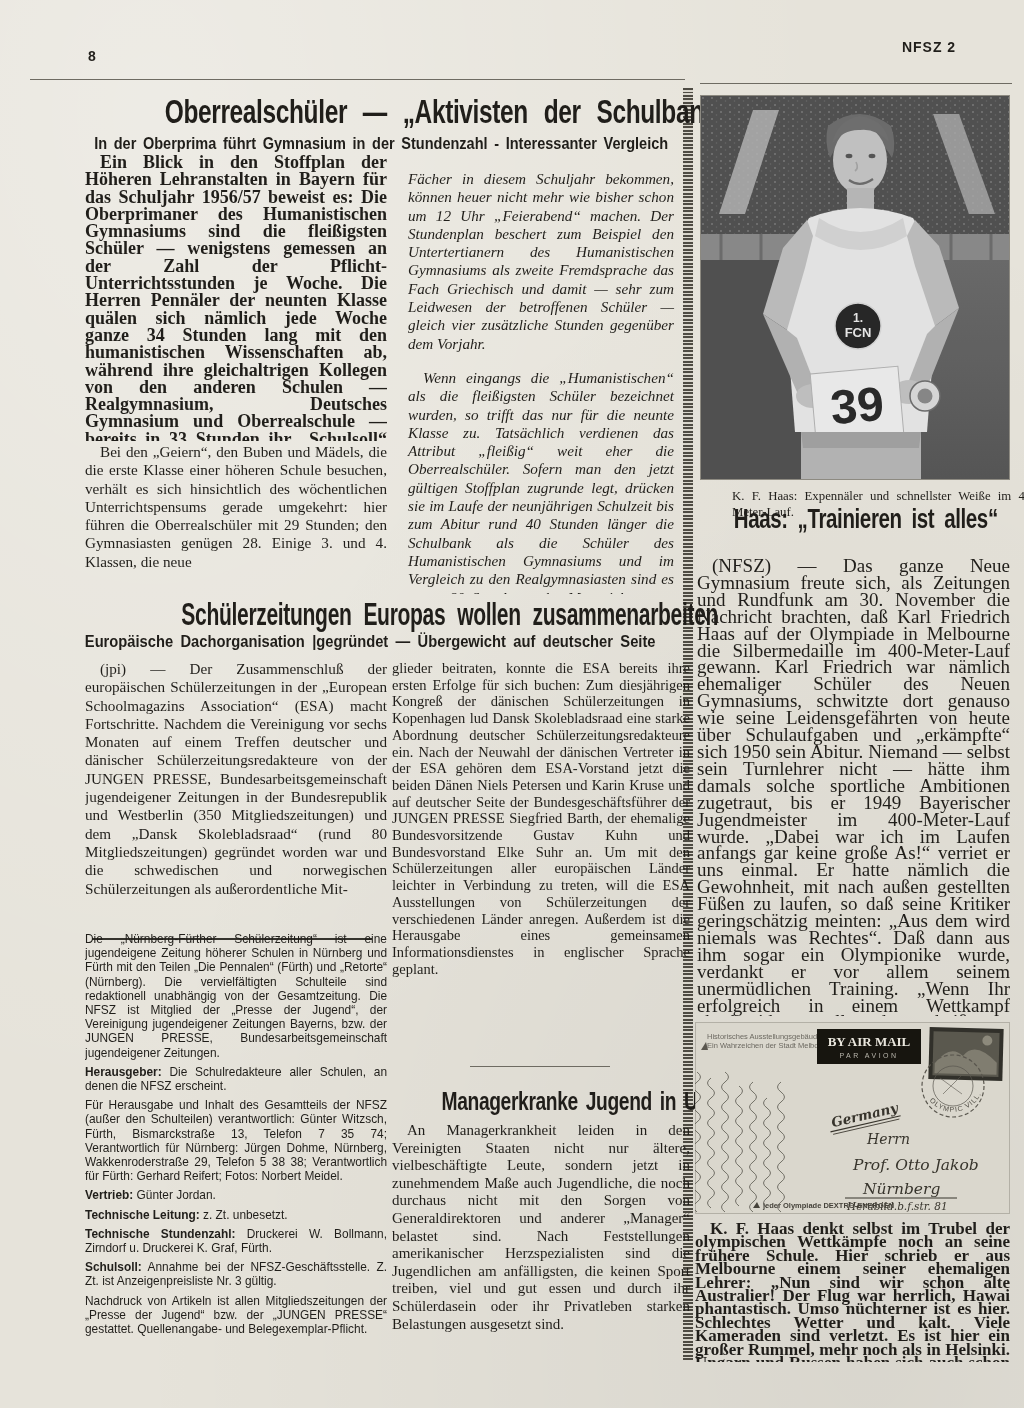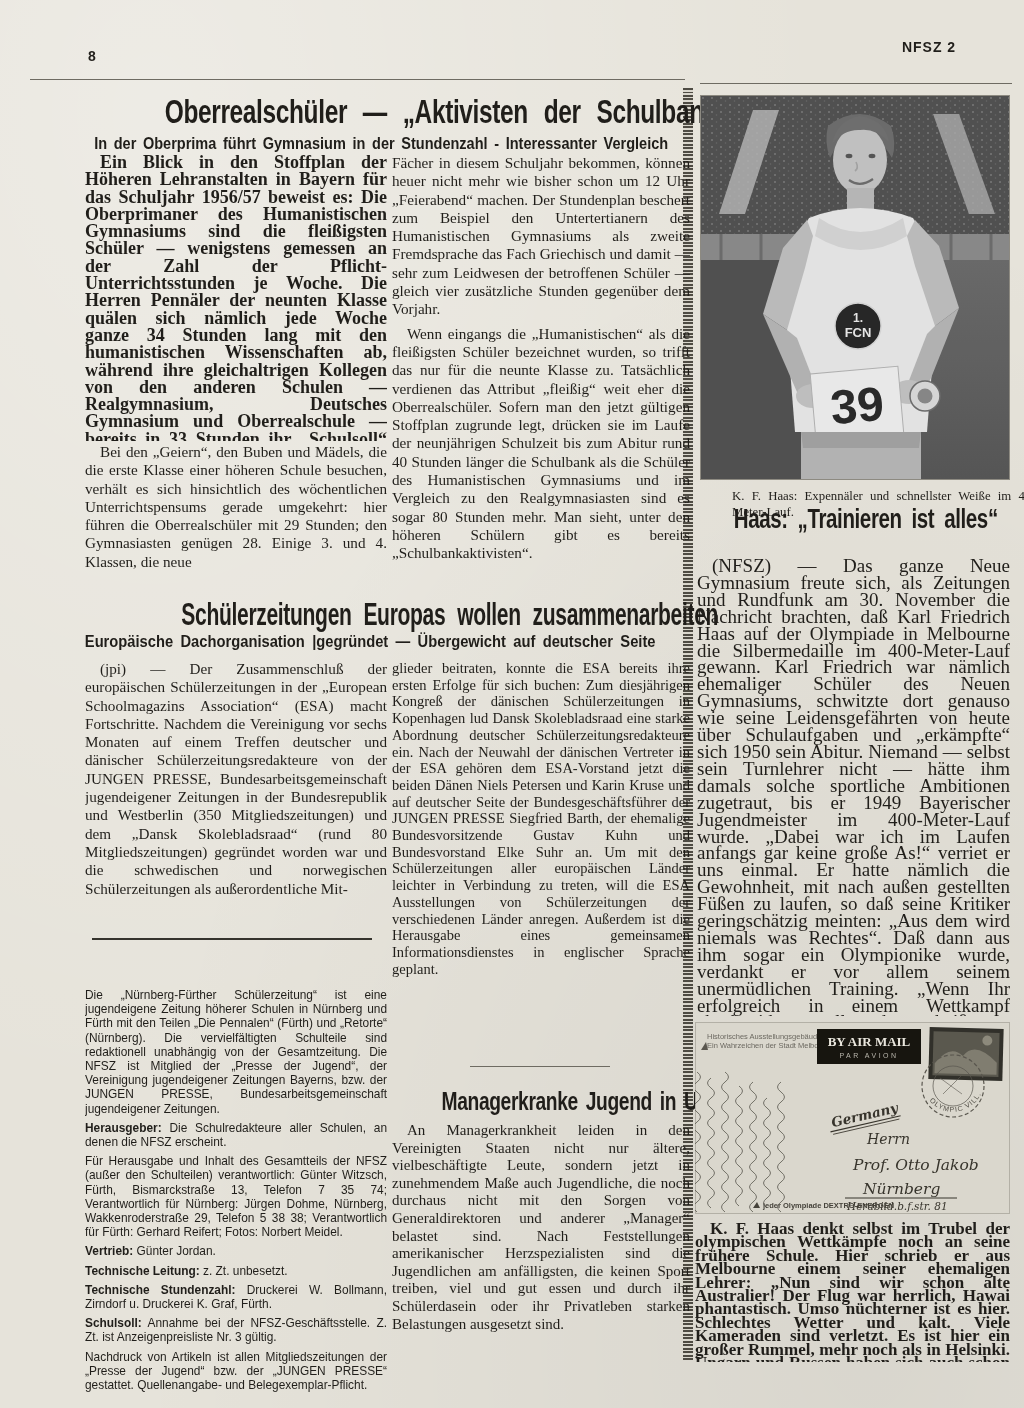--- a/index.html
+++ b/index.html
@@ -17,21 +17,21 @@
   .rule2{background:#35332d;height:2px;}
   .center{text-align:center;}
   .cond{display:inline-block;white-space:nowrap;transform-origin:50% 50%;}
   .headline1{font-family:"Liberation Sans",sans-serif;font-weight:700;font-size:34px;letter-spacing:-.5px;word-spacing:.38em;}
   .subhead1{font-family:"Liberation Sans",sans-serif;font-weight:700;font-size:16.5px;word-spacing:.18em;}
   .headline2{font-family:"Liberation Sans",sans-serif;font-weight:700;font-size:31px;letter-spacing:-.5px;word-spacing:.30em;}
   .subhead2{font-family:"Liberation Sans",sans-serif;font-weight:700;font-size:16px;word-spacing:.22em;}
   .headline3{font-family:"Liberation Sans",sans-serif;font-weight:700;font-size:26px;letter-spacing:-.5px;word-spacing:.15em;}
   .headline4{font-family:"Liberation Sans",sans-serif;font-weight:700;font-size:27px;letter-spacing:-.5px;word-spacing:.22em;}
   .body-a{font-size:15.2px;line-height:18.3px;text-align:justify;overflow:hidden;}
-  .body-a p{margin:0;}
+  .body-a p{margin:16px;font-style:italic;}
   .body-a p + p{margin-top:6px;text-indent:15px;}
   .lead-bold{font-weight:700;font-size:18px;line-height:17.3px;text-align:justify;text-indent:15px;word-spacing:.12em;overflow:hidden;}
   .ind{text-indent:15px;}
   .body-c{font-size:14.5px;line-height:16.7px;text-align:justify;overflow:hidden;}
   .body-b{font-size:19px;line-height:16.9px;text-align:justify;overflow:hidden;}
   .caption{font-size:12.8px;line-height:15.5px;text-align:justify;word-spacing:.18em;overflow:hidden;}
   .small-serif{font-size:17px;line-height:13.4px;text-align:justify;overflow:hidden;font-weight:bold;}
   .imprint{font-family:"Liberation Sans",sans-serif;font-size:11.9px;line-height:14.2px;text-align:justify;overflow:hidden;}
   .imprint p{margin:0 0 5px 0;}
   .vstrip{
@@ -73,21 +73,21 @@
   </div>
   <div class="abs center" style="left:55px;top:597px;width:630px;">
     <span class="headline2 cond" style="transform:scaleX(.68);">Schülerzeitungen Europas wollen zusammenarbeiten</span>
   </div>
 
   <div class="abs body-a ind" style="left:85px;top:660px;width:302px;height:275px;">(jpi) — Der Zusammenschluß der europäischen Schülerzeitungen in der „European Schoolmagazins Association“ (ESA) macht Fortschritte. Nachdem die Vereinigung vor sechs Monaten auf einem Treffen deutscher und dänischer Schülerzeitungsredakteure von der JUNGEN PRESSE, Bundesarbeitsgemeinschaft jugendeigener Zeitungen in der Bundesrepublik und Westberlin (350 Mitgliedszeitungen) und dem „Dansk Skolebladsraad“ (rund 80 Mitgliedszeitungen) gegründet worden war und die schwedischen und norwegischen Schülerzeitungen als außerordentliche Mit-</div>
   <div class="abs body-c" style="left:392px;top:660px;width:298px;height:393px;">glieder beitraten, konnte die ESA bereits ihre ersten Erfolge für sich buchen: Zum diesjährigen Kongreß der dänischen Schülerzeitungen in Kopenhagen lud Dansk Skolebladsraad eine starke Abordnung deutscher Schülerzeitungsredakteure ein. Nach der Neuwahl der dänischen Vertreter in der ESA gehören dem ESA-Vorstand jetzt die beiden Dänen Niels Petersen und Karin Kruse und auf deutscher Seite der Bundesgeschäftsführer der JUNGEN PRESSE Siegfried Barth, der ehemalige Bundesvorsitzende Gustav Kuhn und Bundesvorstand Elke Suhr an. Um mit den Schülerzeitungen aller europäischen Länder leichter in Verbindung zu treten, will die ESA Ausstellungen von Schülerzeitungen der verschiedenen Länder anregen. Außerdem ist die Herausgabe eines gemeinsamen Informationsdienstes in englischer Sprache geplant.</div>
 
   <div class="abs rule2" style="left:92px;top:938px;width:280px;"></div>
 
-  <div class="abs imprint" style="left:85px;top:988px;width:302px;height:414px;">
+  <div class="abs imprint" style="left:85px;top:932px;width:302px;height:414px;">
 
       <p><b></b><span>Die „Nürnberg-Fürther Schülerzeitung“ ist eine jugendeigene Zeitung höherer Schulen in Nürnberg und Fürth mit den Teilen „Die Pennalen“ (Fürth) und „Retorte“ (Nürnberg). Die vervielfältigten Schulteile sind redaktionell unabhängig von der Gesamtzeitung. Die NFSZ ist Mitglied der „Presse der Jugend“, der Vereinigung jugendeigener Zeitungen Bayerns, bzw. der JUNGEN PRESSE, Bundesarbeitsgemeinschaft jugendeigener Zeitungen.</span></p>
 
       <p><b>Herausgeber:</b><span> Die Schulredakteure aller Schulen, an denen die NFSZ erscheint.</span></p>
 
 
       <p><b></b><span>Für Herausgabe und Inhalt des Gesamtteils der NFSZ (außer den Schulteilen) verantwortlich: Günter Witzsch, Fürth, Bismarckstraße 13, Telefon 7 35 74; Verantwortlich für Nürnberg: Jürgen Dohme, Nürnberg, Wakkenroderstraße 29, Telefon 5 38 38; Verantwortlich für Fürth: Gerhard Reifert; Fotos: Norbert Meidel.</span></p>
 
       <p><b>Vertrieb:</b><span> Günter Jordan.</span></p>
 

